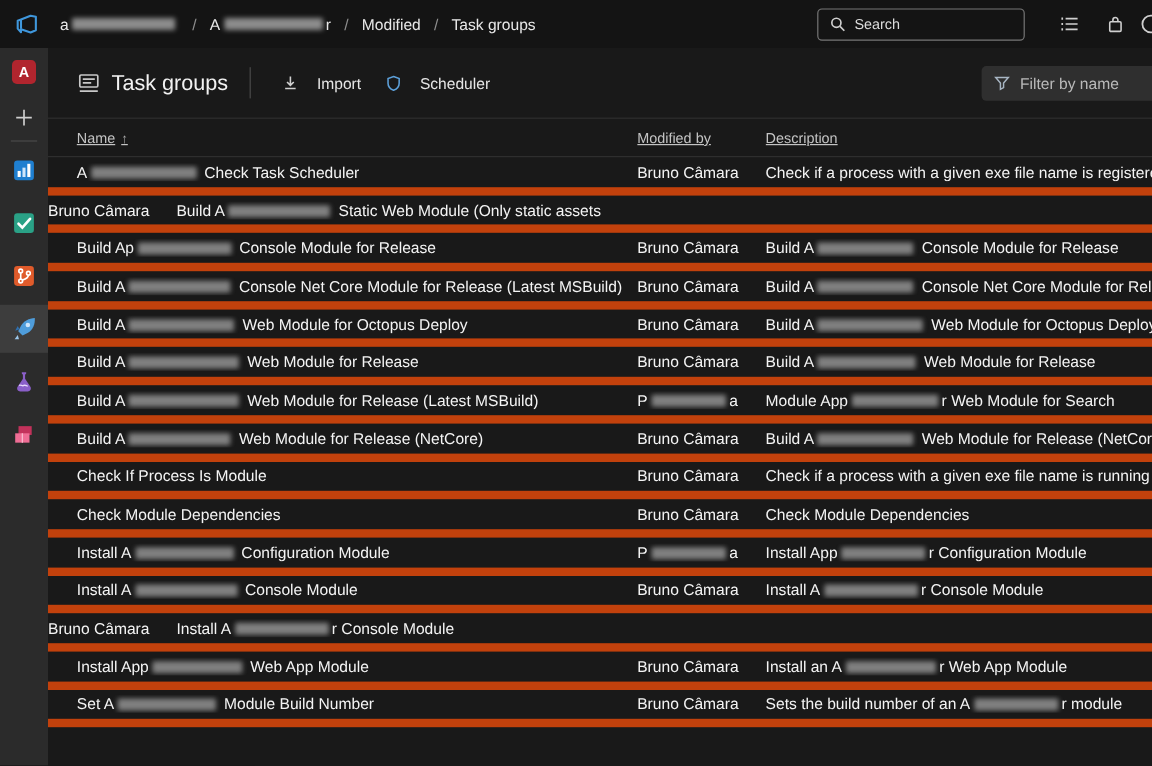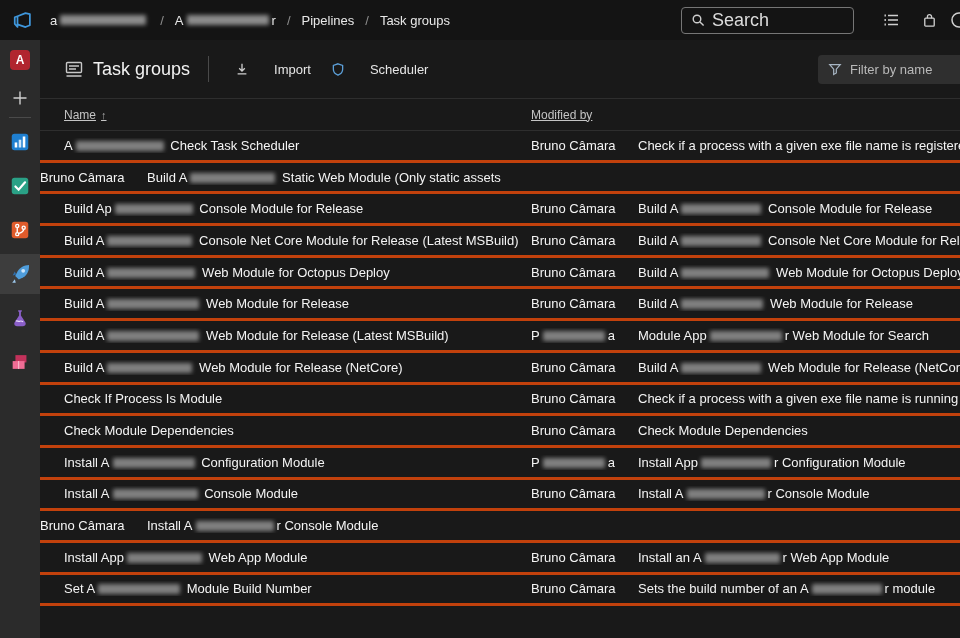--- a/index.html
+++ b/index.html
@@ -10,21 +10,21 @@
   .topbar { height:40px; background:#141414; display:flex; align-items:center;
             padding-left:10px; color:#e8e8e8; }
   .logo { width:26px; height:26px; display:flex; align-items:center; justify-content:center;
           margin-right:14px; cursor:pointer; }
   .breadcrumb { display:flex; align-items:center; font-size:13px; gap:11px; }
   .breadcrumb .crumb { display:flex; align-items:center; cursor:pointer; }
   .breadcrumb .slash { color:#8f8f8f; }
   .topbar-right { margin-left:auto; display:flex; align-items:center; }
   .searchbox { width:173px; height:27px; border:1px solid #767676; border-radius:4px;
                display:flex; align-items:center; gap:7px; padding:0 9px; color:#dcdcdc;
-               font-size:18px; margin-right:18px; }
+               font-size:12px; margin-right:18px; }
   .tb-icon { width:38px; height:40px; display:flex; align-items:center; justify-content:center; }
   .tb-icon.partial { width:22px; margin-right:-10px; }
 
   
   .shell { display:flex; height:598px; }
   .sidebar { width:40px; background:#2b2b2b; display:flex; flex-direction:column;
              align-items:center; padding-top:10px; flex:none; }
   .avatar { width:20px; height:20px; border-radius:4px; background:#b1252e; color:#fff;
             font-size:12px; font-weight:bold; display:flex; align-items:center;
             justify-content:center; margin-bottom:18px; cursor:pointer; }
@@ -35,30 +35,30 @@
              justify-content:center; cursor:pointer; }
   .sb-item.active { background:#3d3d3d; }
 
   
   .content { flex:1; background:#191919; display:flex; flex-direction:column; min-width:0; }
   .page-header { height:58px; display:flex; align-items:center; padding-left:24px; }
   .ph-icon { margin-right:9px; display:flex; }
   .page-title { font-size:18px; font-weight:400; color:#f2f2f2; margin-right:18px; white-space:nowrap; }
   .vdivider { width:1px; height:26px; background:#4a4a4a; margin-right:16px; }
   .toolbar-btn { background:none; border:none; color:#e6e6e6; font-size:13px;
-                 font-family:inherit; display:flex; align-items:center; gap:25px;
+                 font-family:inherit; display:flex; align-items:center; gap:15px;
                  padding:6px 10px; cursor:pointer; }
   .filterbox { margin-left:auto; width:150px; height:29px; background:#2f2f2f;
                border-radius:4px; display:flex; align-items:center; gap:8px;
                padding:0 10px; color:#b9b9b9; font-size:13px; margin-right:-8px; }
 
   .table { border-top:1px solid #2e2e2e; }
   .thead { height:32px; border-bottom:1px solid #2e2e2e; display:flex; align-items:center;
            font-size:12px; color:#c4c4c4;text-decoration:underline; }
-  .row { height:31.7px; border-bottom:3px solid #c2410c; display:flex; align-items:center;
+  .row { height:31.7px; border-bottom:7px solid #c2410c; display:flex; align-items:center;
          font-size:13px; color:#f4f4f4; cursor:pointer; }
   .cell, .hcell { white-space:nowrap; overflow:hidden; }
   .col-name { width:491px; padding-left:24px; flex:none; }
   .col-mod  { width:107px; flex:none; }
   .col-desc { flex:1; min-width:0; }
   .arrow { color:#a9a9a9; margin-left:5px; font-size:11px; }
 
   .redacted { display:inline-block; height:10px; background:#9a9a9a; opacity:.8;
               border-radius:1px; filter:blur(2.2px); vertical-align:-1px; margin:0 3px; }
   .breadcrumb .redacted { background:#aaaaaa; }
@@ -79,21 +79,21 @@
         <span class="redacted" style="width: 86px;"></span>
       </span>
       <span class="slash">/</span>
       <span class="crumb">
         <span>A</span>
         <span class="redacted" style="width: 82px;"></span>
         <span>r</span>
       </span>
       <span class="slash">/</span>
       <span class="crumb">
-        <span>Pipelines</span>
+        <span>Modified</span>
       </span>
       <span class="slash">/</span>
       <span class="crumb">
         <span>Task groups</span>
       </span>
     </nav>
 
   <div class="topbar-right">
     <div class="searchbox">
       <svg width="14" height="14" viewBox="0 0 14 14" fill="none" stroke="#cfcfcf" stroke-width="1.4">
@@ -207,20 +207,21 @@
         <span>Filter by name</span>
       </div>
     </div>
 
     <div class="table">
       <div class="thead">
         <div class="hcell col-name">
           <span>Name</span><span class="arrow">↑</span>
         </div>
         <div class="hcell col-mod">Modified by</div>
+        <div class="hcell col-desc">Description</div>
       </div>
       <div id="rows">
           <div class="row">
             <div class="cell col-name"><span>A</span><span class="redacted" style="width: 88px;"></span><span> Check Task Scheduler</span></div>
             <div class="cell col-mod"><span>Bruno Câmara</span></div>
             <div class="cell col-desc"><span>Check if a process with a given exe file name is registered ...</span></div>
           </div>
           <div class="row">
             <div class="cell col-mod"><span>Bruno Câmara</span></div>
             <div class="cell col-desc"><span>Build A</span><span class="redacted" style="width: 85px;"></span><span> Static Web Module (Only static assets</span></div>

